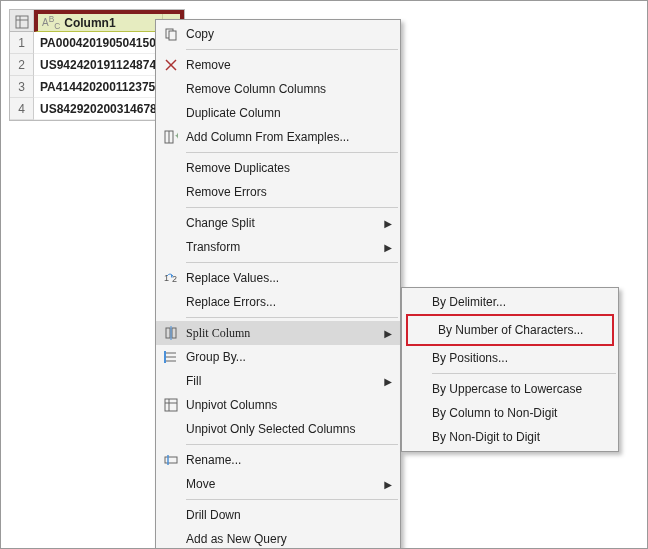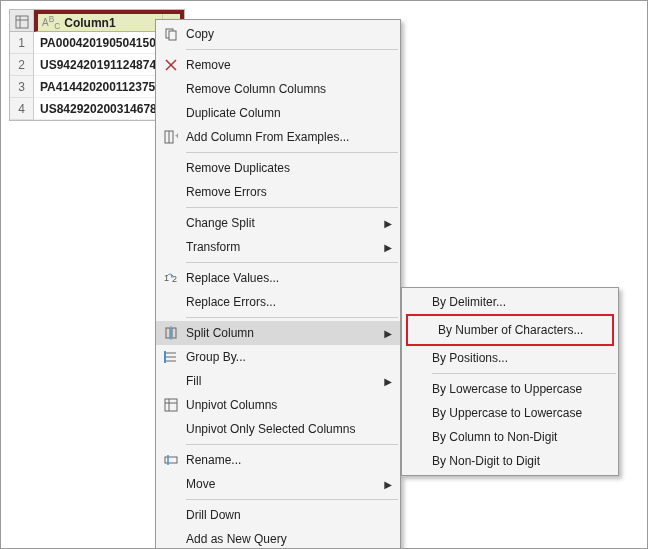--- a/index.html
+++ b/index.html
@@ -92,21 +92,21 @@
   }
   .menu1 { top: 18px; left: 154px; width: 246px; }
   .mi {
     display: flex;
     align-items: center;
     height: 24px;
     padding: 0 22px 0 0;
     position: relative;
     cursor: default;
   }
-  .mi.hover { background: #d9d9d9; }
+  .mi.hover { background: #d9d9d9; font-family: Liberation Serif, serif; }
   .mi .ico {
     width: 30px;
     display: flex;
     align-items: center;
     justify-content: center;
     color: #555;
   }
   .mi .lbl { flex: 1; white-space: nowrap; }
   .mi .arrow {
     position: absolute;
@@ -328,24 +328,20 @@
         <span class="lbl">By Number of Characters...</span>
       </div>
     </div>
     <div class="mi">
       <span class="ico"></span>
       <span class="lbl">By Positions...</span>
     </div>
     <div class="sep"></div>
     <div class="mi">
       <span class="ico"></span>
-      <span class="lbl">By Lowercase to Uppercase</span>
-    </div>
-    <div class="mi">
-      <span class="ico"></span>
       <span class="lbl">By Uppercase to Lowercase</span>
     </div>
     <div class="mi">
       <span class="ico"></span>
       <span class="lbl">By Column to Non-Digit</span>
     </div>
     <div class="mi">
       <span class="ico"></span>
       <span class="lbl">By Non-Digit to Digit</span>
     </div>

